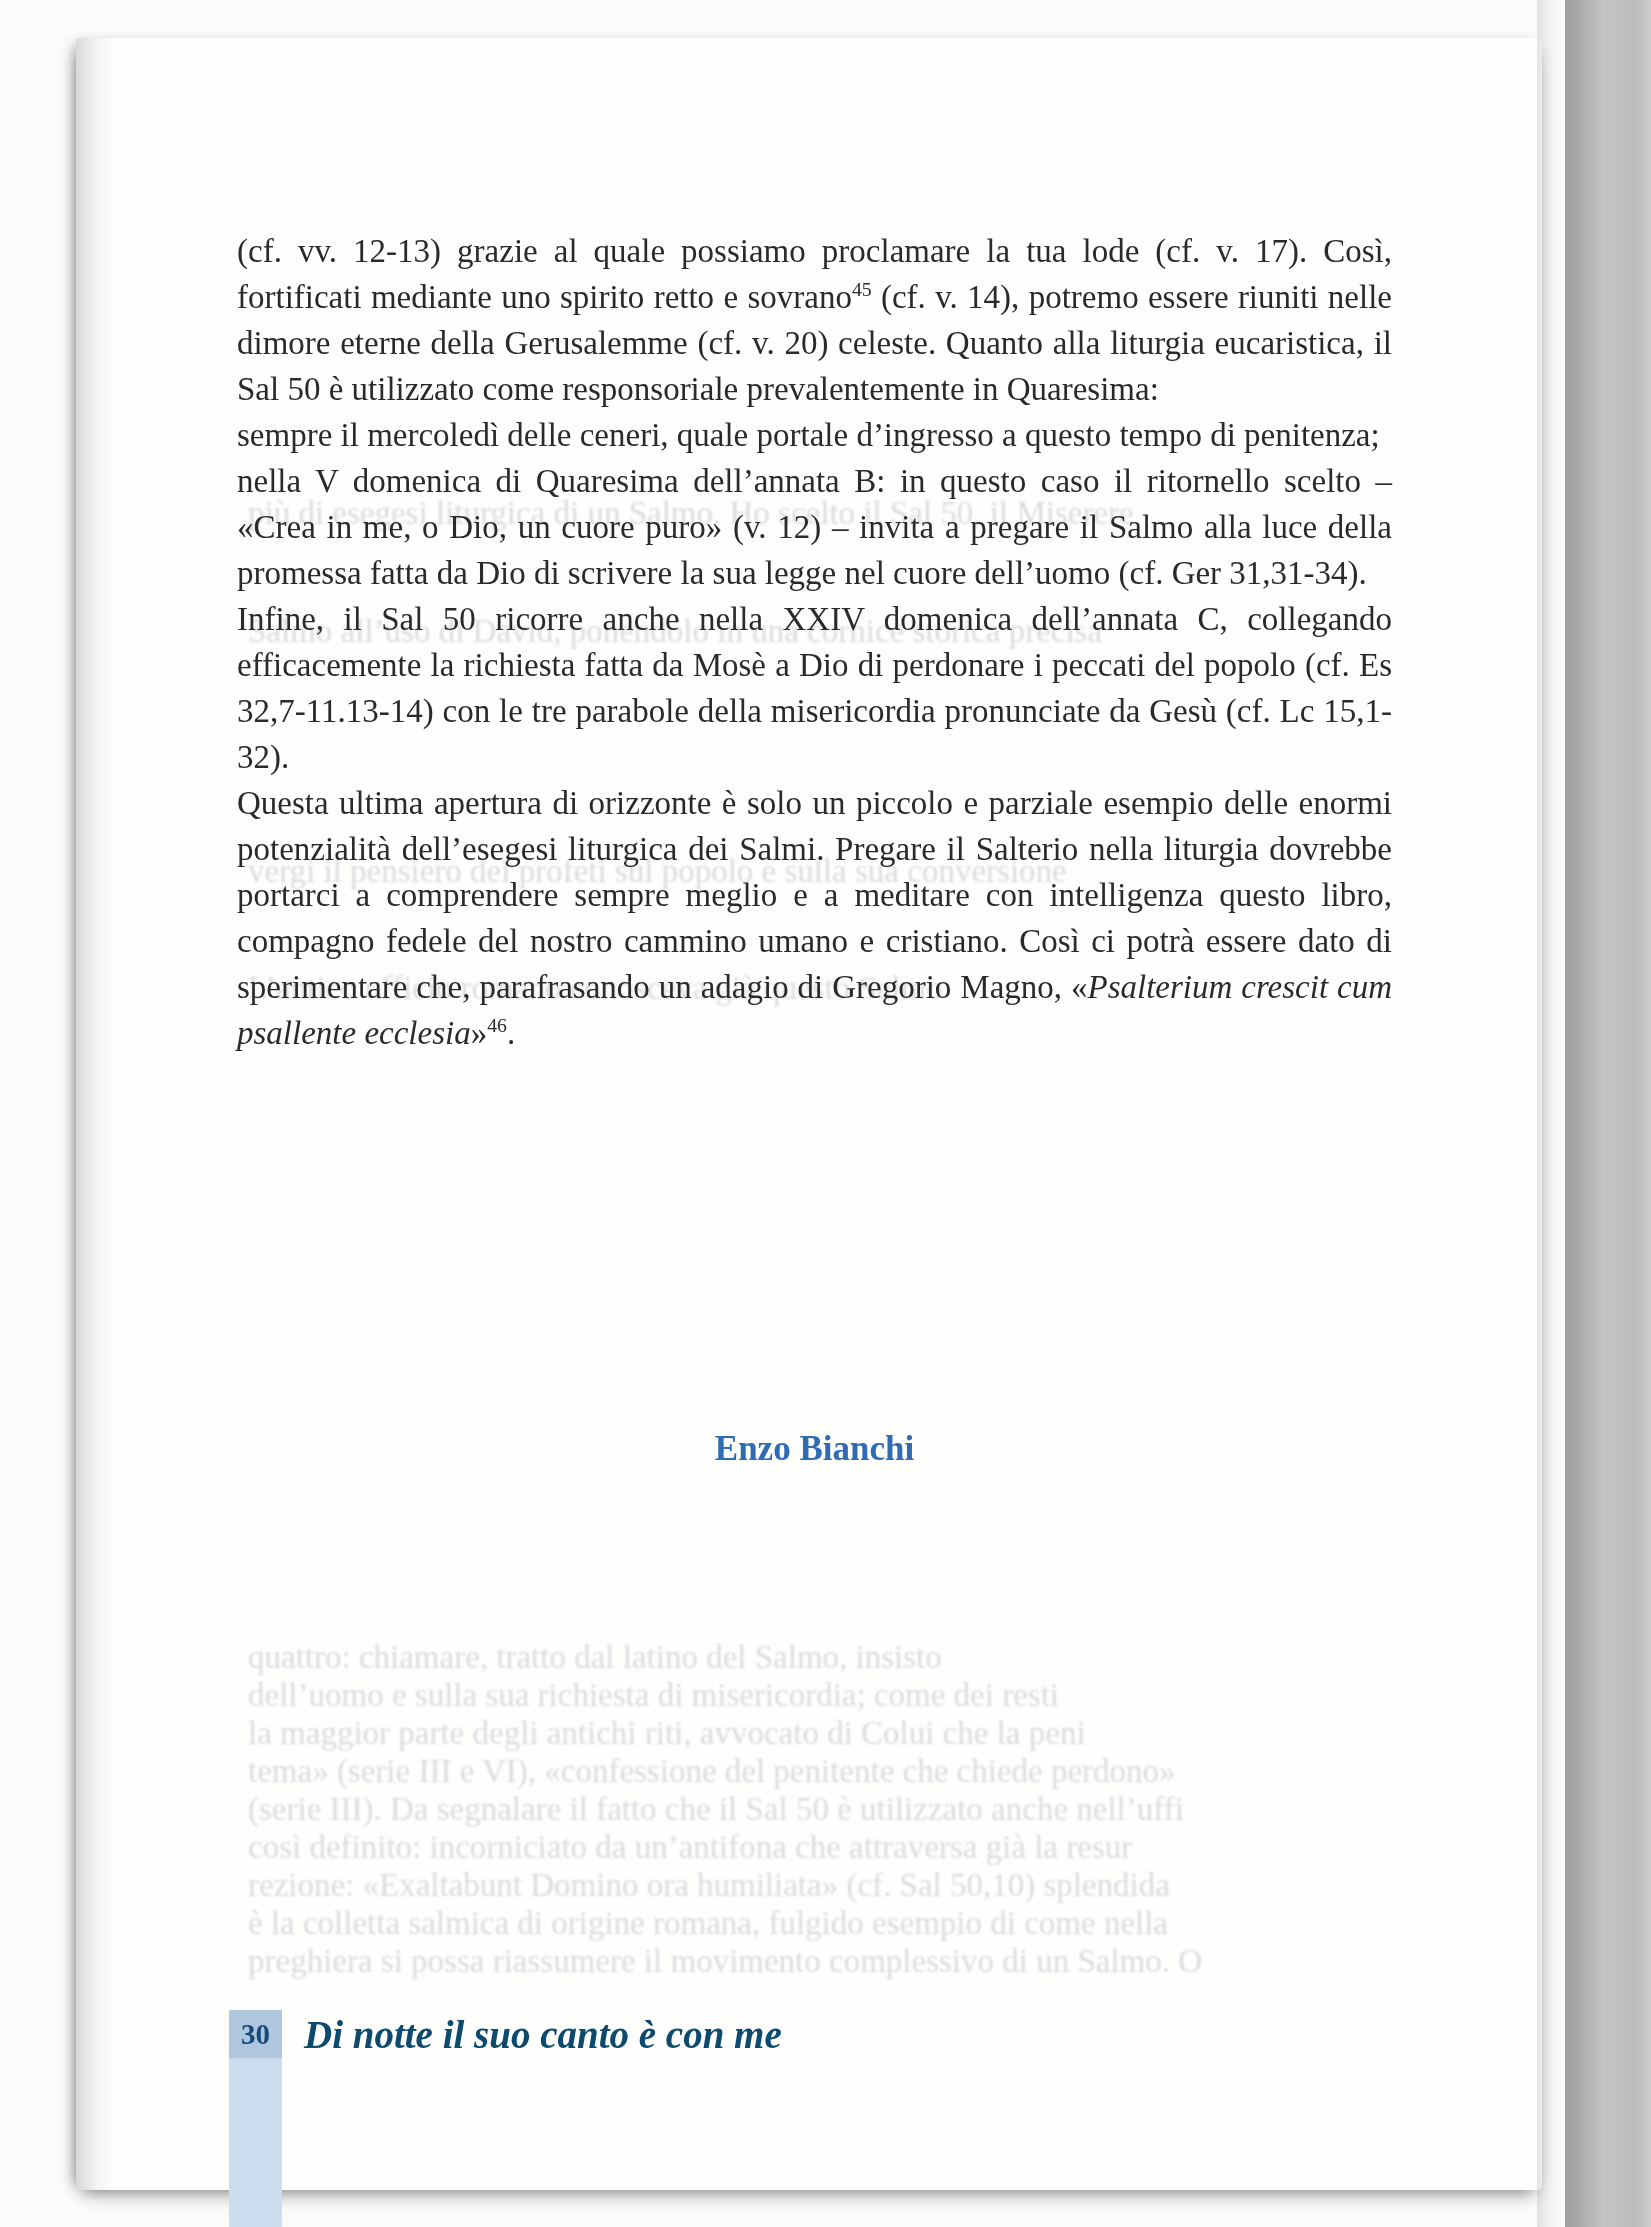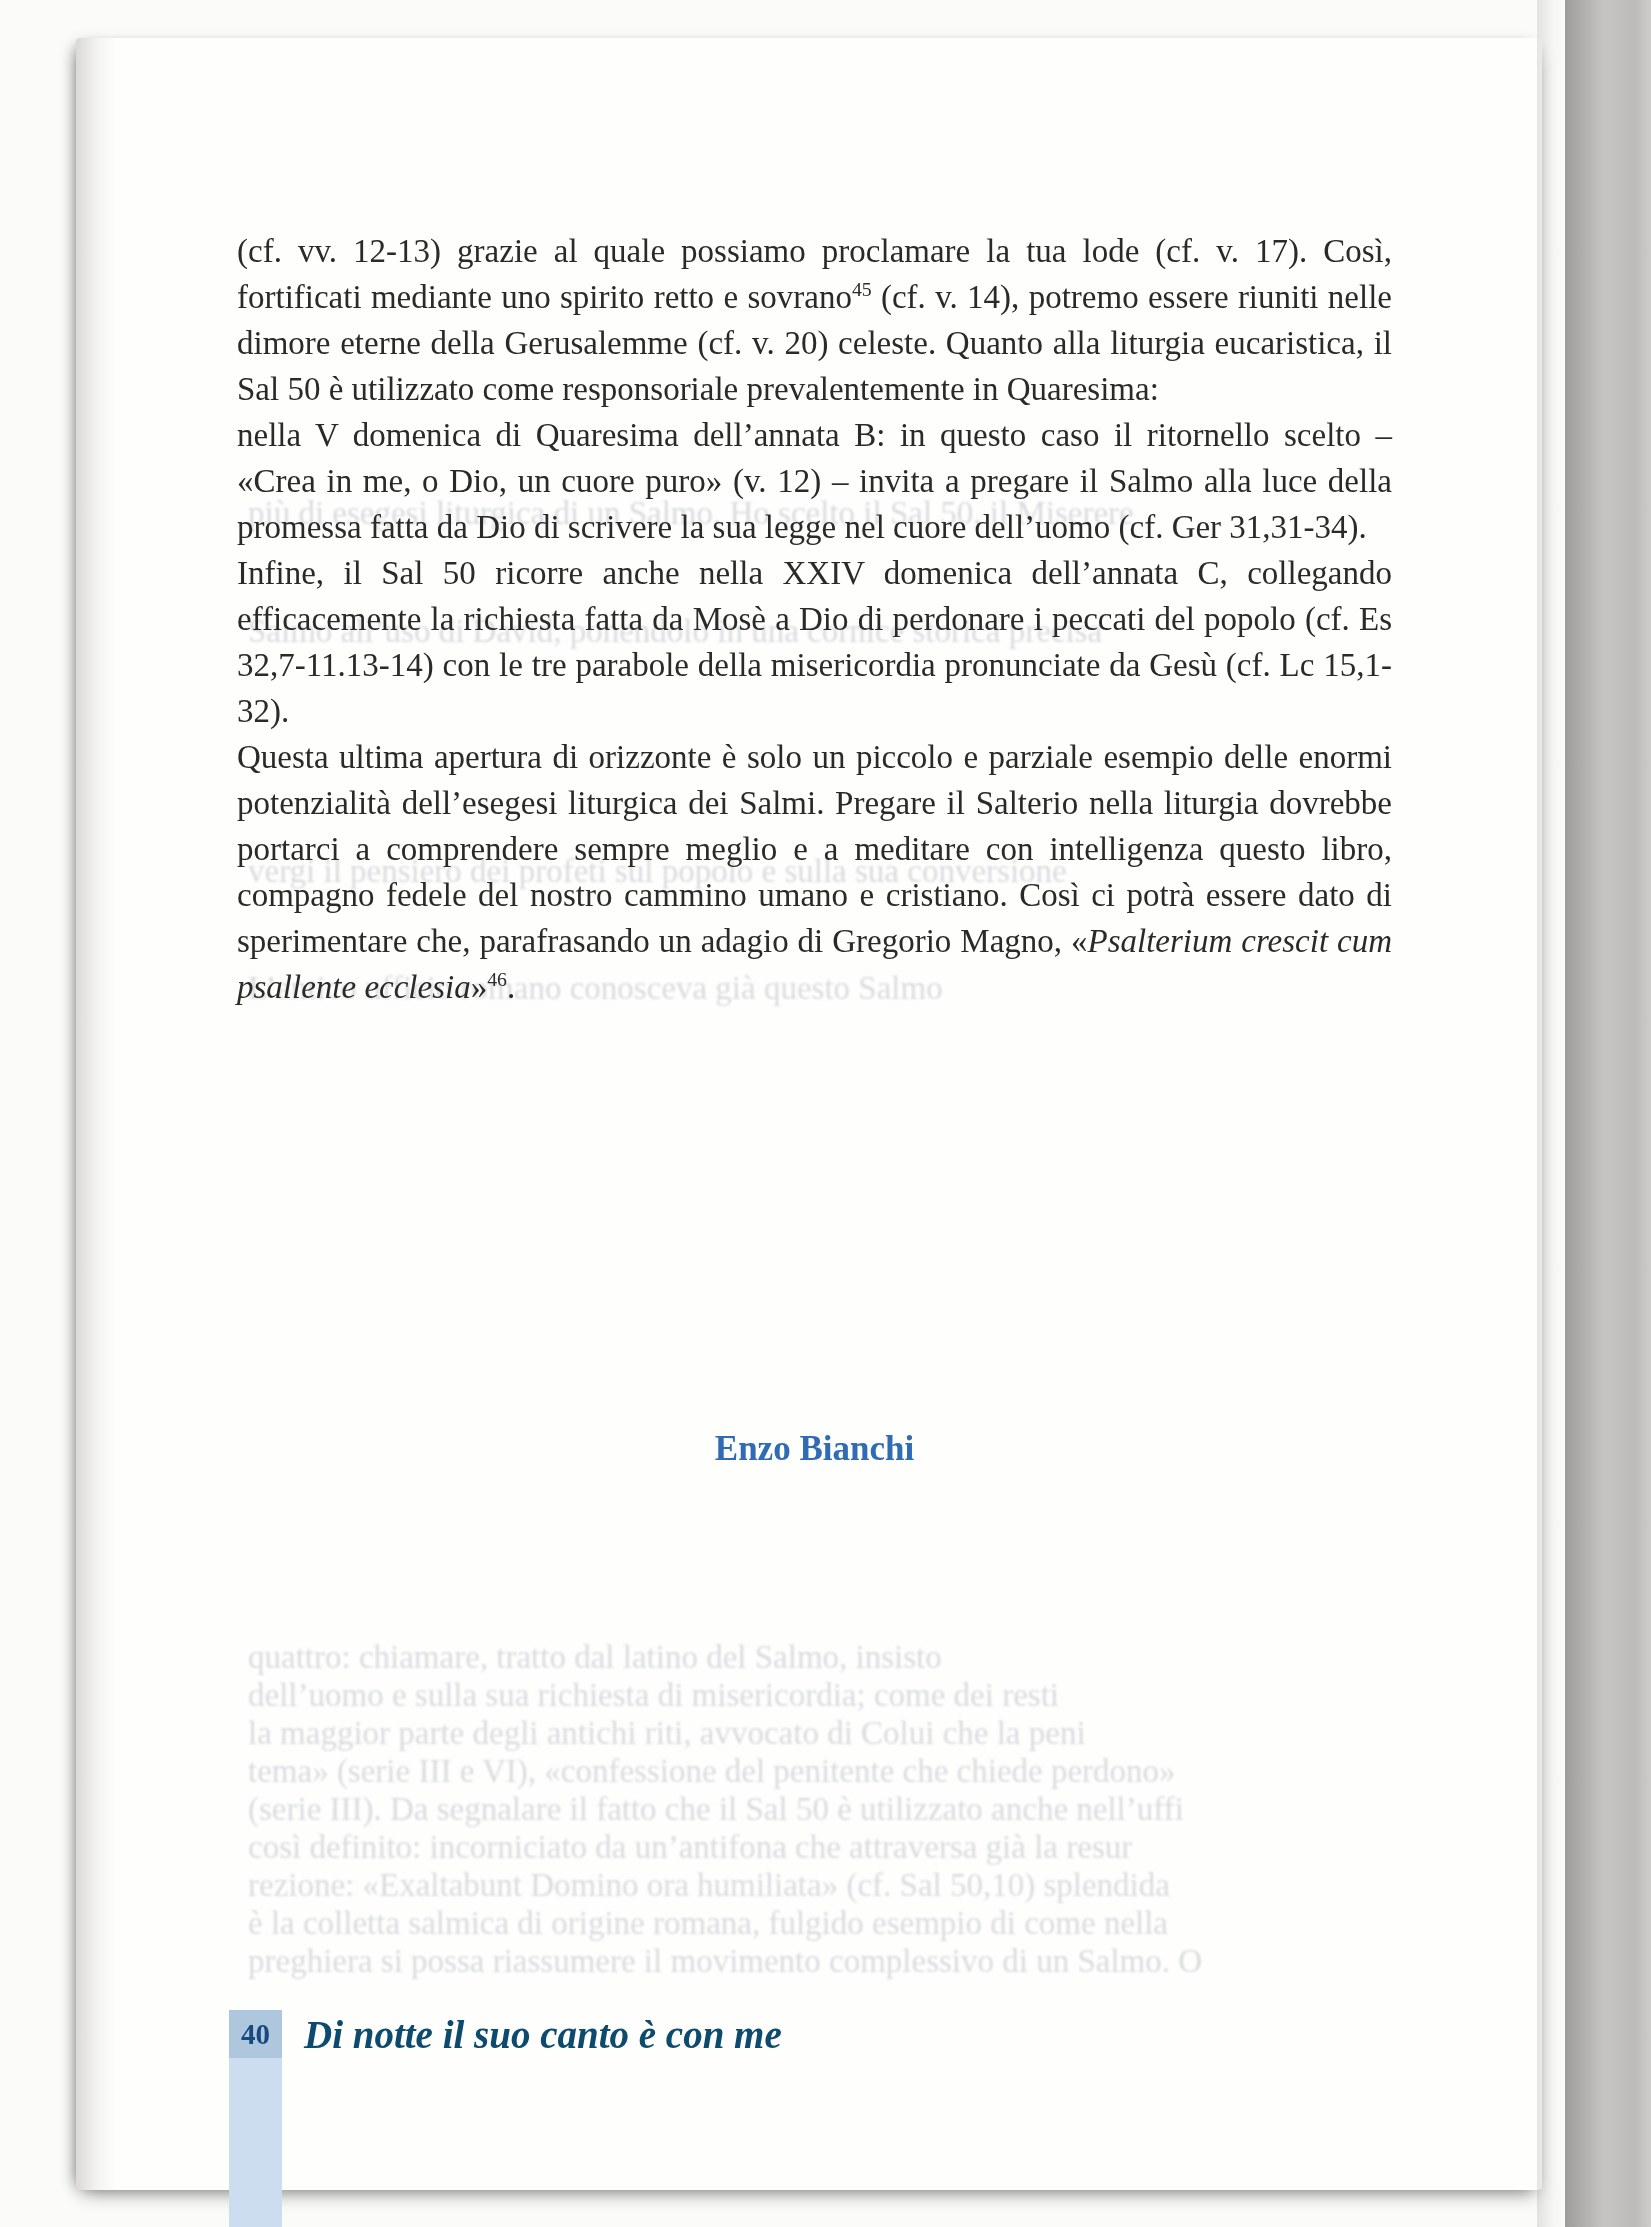--- a/index.html
+++ b/index.html
@@ -173,31 +173,32 @@
       <div class="ghost-line" style="top: 1752px;">tema» (serie III e VI), «confessione del penitente che chiede perdono»</div>
       <div class="ghost-line" style="top: 1790px;">(serie III). Da segnalare il fatto che il Sal 50 è utilizzato anche nell’uffi</div>
       <div class="ghost-line" style="top: 1828px;">così definito: incorniciato da un’antifona che attraversa già la resur</div>
       <div class="ghost-line" style="top: 1866px;">rezione: «Exaltabunt Domino ora humiliata» (cf. Sal 50,10) splendida</div>
       <div class="ghost-line" style="top: 1904px;">è la colletta salmica di origine romana, fulgido esempio di come nella</div>
       <div class="ghost-line" style="top: 1942px;">preghiera si possa riassumere il movimento complessivo di un Salmo. O</div>
     </div>
 
   <div class="text-block" id="main-text">
       <p><span>(cf. vv. 12-13) grazie al quale possiamo proclamare la tua lode (cf. v. 17). Così, fortificati mediante uno spirito retto e sovrano</span><sup>45</sup><span> (cf. v. 14), potremo essere riuniti nelle dimore eterne della Gerusalemme (cf. v. 20) celeste. Quanto alla liturgia eucaristica, il Sal 50 è utilizzato come responsoriale prevalentemente in Quaresima:</span></p>
+      <p><span>sempre il mercoledì delle ceneri, quale portale d’ingresso a questo tempo di penitenza;</span></p>
       <p><span>nella V domenica di Quaresima dell’annata B: in questo caso il ritornello scelto – «Crea in me, o Dio, un cuore puro» (v. 12) – invita a pregare il Salmo alla luce della promessa fatta da Dio di scrivere la sua legge nel cuore dell’uomo (cf. Ger 31,31-34).</span></p>
       <p><span>Infine, il Sal 50 ricorre anche nella XXIV domenica dell’annata C, collegando efficacemente la richiesta fatta da Mosè a Dio di perdonare i peccati del popolo (cf. Es 32,7-11.13-14) con le tre parabole della misericordia pronunciate da Gesù (cf. Lc 15,1-32).</span></p>
       <p><span>Questa ultima apertura di orizzonte è solo un piccolo e parziale esempio delle enormi potenzialità dell’esegesi liturgica dei Salmi. Pregare il Salterio nella liturgia dovrebbe portarci a comprendere sempre meglio e a meditare con intelligenza questo libro, compagno fedele del nostro cammino umano e cristiano. Così ci potrà essere dato di sperimentare che, parafrasando un adagio di Gregorio Magno, «</span><em>Psalterium crescit cum psallente ecclesia</em><span>»</span><sup>46</sup><span>.</span></p>
     </div>
 
   <div class="signature">
     <div class="author-name">Enzo Bianchi</div>
   </div>
 
   <div class="pagenum-box">
-    <span>40</span>
+    <span>30</span>
   </div>
   <div class="footer-title">Di notte il suo canto è con me</div>
   <div class="footer-band"></div>
 
   <div class="page-right-edge"></div>
   <div class="side-strip"></div>
 
 </div>
 
 

